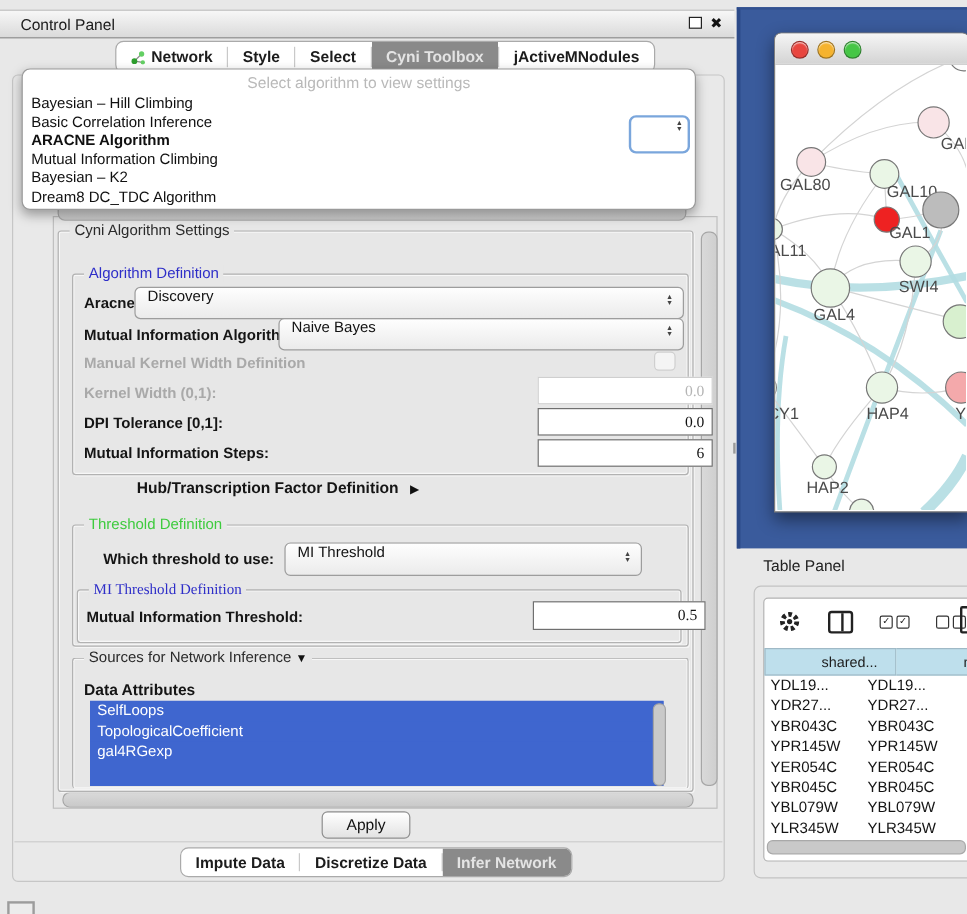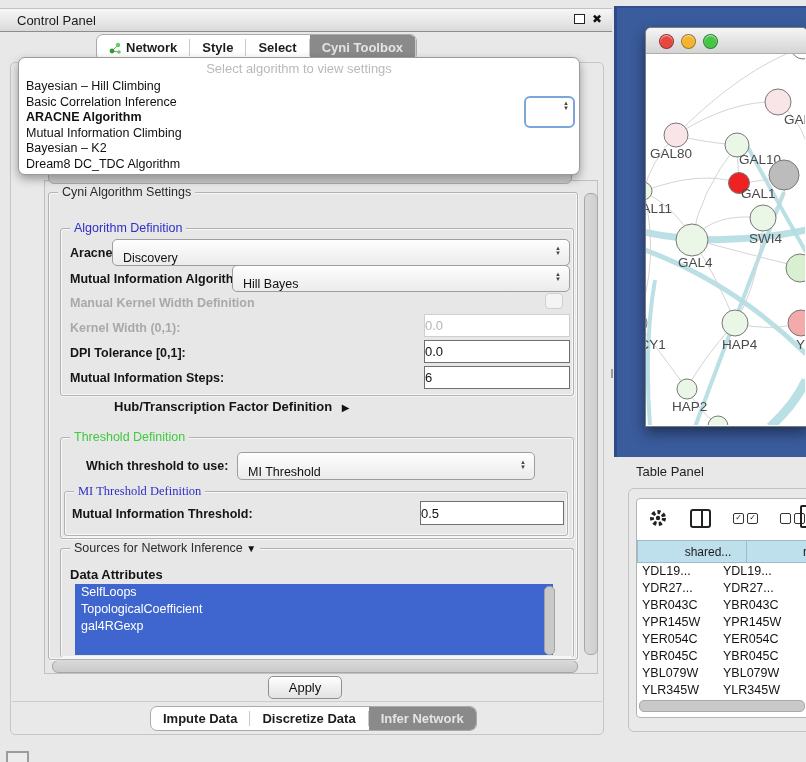--- a/index.html
+++ b/index.html
@@ -49,27 +49,27 @@
   .groupbox{position:absolute;border:1px solid #b2b2b2;border-radius:3px;
     box-shadow:inset 0 0 0 1px rgba(255,255,255,.65),1px 1px 0 rgba(255,255,255,.6);}
   .legend{position:absolute;top:-8px;left:9px;background:#e7e7e7;padding:0 4px;
     font-size:12.5px;white-space:nowrap;}
   .legend.black{color:#2b2b2b;}
   .legend.blue{color:#2e2ec8;}
   .legend.green{color:#3ecb3e;}
   .lbl{position:absolute;font-size:12.5px;font-weight:bold;color:#151515;white-space:nowrap;}
   .lbl.dis{color:#a9a9a9;}
   .combo{position:absolute;background:linear-gradient(#fefefe,#ebebeb);
-    border:1px solid #9d9d9d;border-radius:5px;display:flex;align-items:flex-end;}
+    border:1px solid #9d9d9d;border-radius:5px;display:flex;align-items:flex-start;}
   .combo .val{font-size:12.5px;color:#111;margin-left:10px;flex:1;}
   .stepper{position:absolute;display:flex;flex-direction:column;align-items:center;
     font-size:6px;line-height:5px;color:#444;}
   .field{position:absolute;background:#fff;border:1px solid #6f6f6f;
-    font-size:13px;color:#111;padding:0 6px 0 0;
-    font-family:Liberation Sans, sans-serif;}
+    font-size:13px;color:#111;text-align:right;padding:0 6px 0 0;
+    font-family:Liberation Serif, serif;margin-left:24px;}
   .field.dis{border:1px solid #cfcfcf;color:#b5b5b5;}
   .checkbox{position:absolute;width:16px;height:14px;border:1.5px solid #cfcfcf;
     border-radius:4px;background:#f4f4f4;}
   .arrow{font-size:10px;color:#111;}
   .attrlist{position:absolute;left:75px;top:584px;width:478px;height:71px;background:#3f66cf;overflow:hidden;}
   .attr-item{height:17px;line-height:17px;padding-left:6px;font-size:12.5px;color:#fff;background:#3f66cf;}
   .attr-scroll{position:absolute;left:544px;top:586px;width:9px;height:67px;
     background:#c9c9c9;border:1px solid #a3a3a3;border-radius:5px;}
   .apply-btn{left:268px;top:676px;width:72px;height:21px;background:linear-gradient(#ffffff,#e2e2e2);
     border:1px solid #8f8f8f;border-radius:5px;font-size:13px;color:#111;
@@ -143,41 +143,44 @@
     </span>
     <span class="sep"></span>
     <span class="tab">
       <span>Select</span>
     </span>
     <span class="sep"></span>
     <span class="tab sel">
       <span>Cyni Toolbox</span>
     </span>
     <span class="sep"></span>
+    <span class="tab">
+      <span>jActiveMNodules</span>
+    </span>
   </div>
 
 <div class="abs scrollpane"></div>
 <div class="abs vscroll"></div>
 <div class="abs hscroll"></div>
 
 <div class="abs groupbox" style="left:48px;top:192px;width:528px;height:466px;">
   <span class="legend black">Cyni Algorithm Settings</span>
 </div>
 
 <div class="abs groupbox" style="left:60px;top:228px;width:512px;height:166px;">
   <span class="legend blue">Algorithm Definition</span>
 </div>
 <span class="lbl" style="left:70px;top:246px;">Aracne Mode:</span>
 <div class="combo" style="left:112px;top:239px;width:456px;height:25px;">
   <span class="val">Discovery</span>
   <span class="stepper" style="right:8px;top:6px;">▲<span>▼</span></span>
 </div>
 <span class="lbl" style="left:70px;top:272px;">Mutual Information Algorithm Type:</span>
 <div class="combo" style="left:232px;top:265px;width:336px;height:25px;">
-  <span class="val">Hill Bayes</span>
+  <span class="val">Naive Bayes</span>
   <span class="stepper" style="right:8px;top:6px;">▲<span>▼</span></span>
 </div>
 <span class="lbl dis" style="left:70px;top:296px;">Manual Kernel Width Definition</span>
 <span class="checkbox" style="left:545px;top:293px;"></span>
 <span class="lbl dis" style="left:70px;top:321px;">Kernel Width (0,1):</span>
 <input class="field dis" style="left: 424px; top: 314px; width: 138px; height: 21px;" readonly="" value="0.0">
 <span class="lbl" style="left:70px;top:346px;">DPI Tolerance [0,1]:</span>
 <input class="field" style="left: 424px; top: 340px; width: 138px; height: 21px;" readonly="" value="0.0">
 <span class="lbl" style="left:70px;top:371px;">Mutual Information Steps:</span>
 <input class="field" style="left: 424px; top: 366px; width: 138px; height: 21px;" readonly="" value="6">

